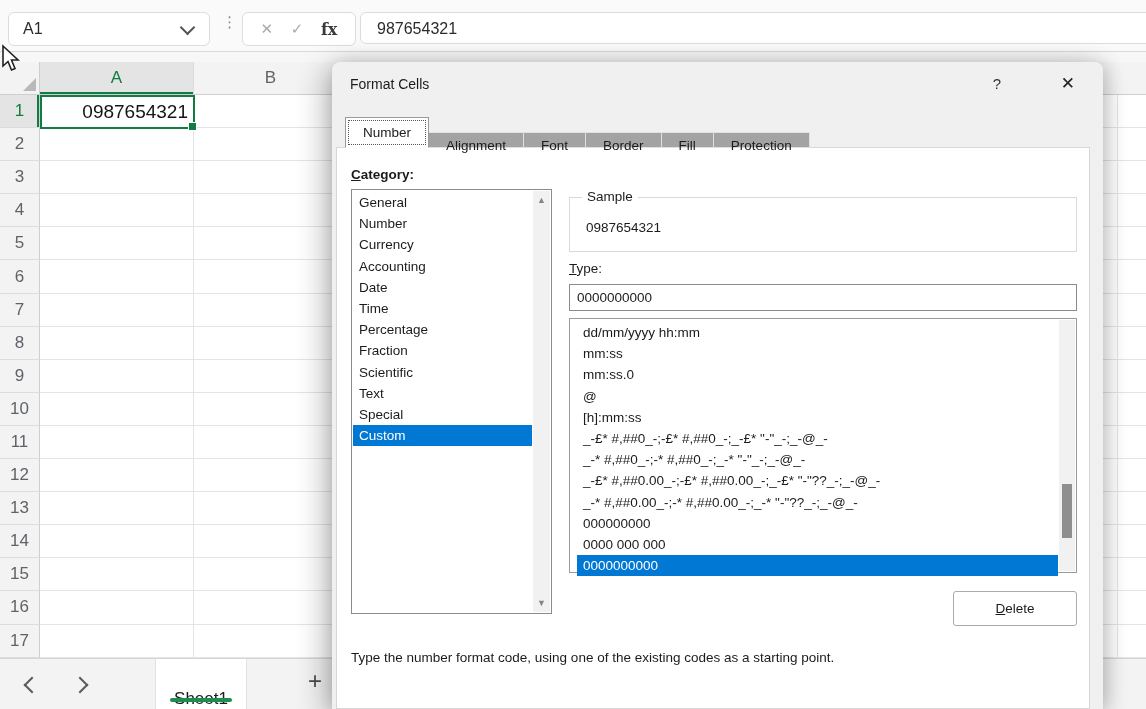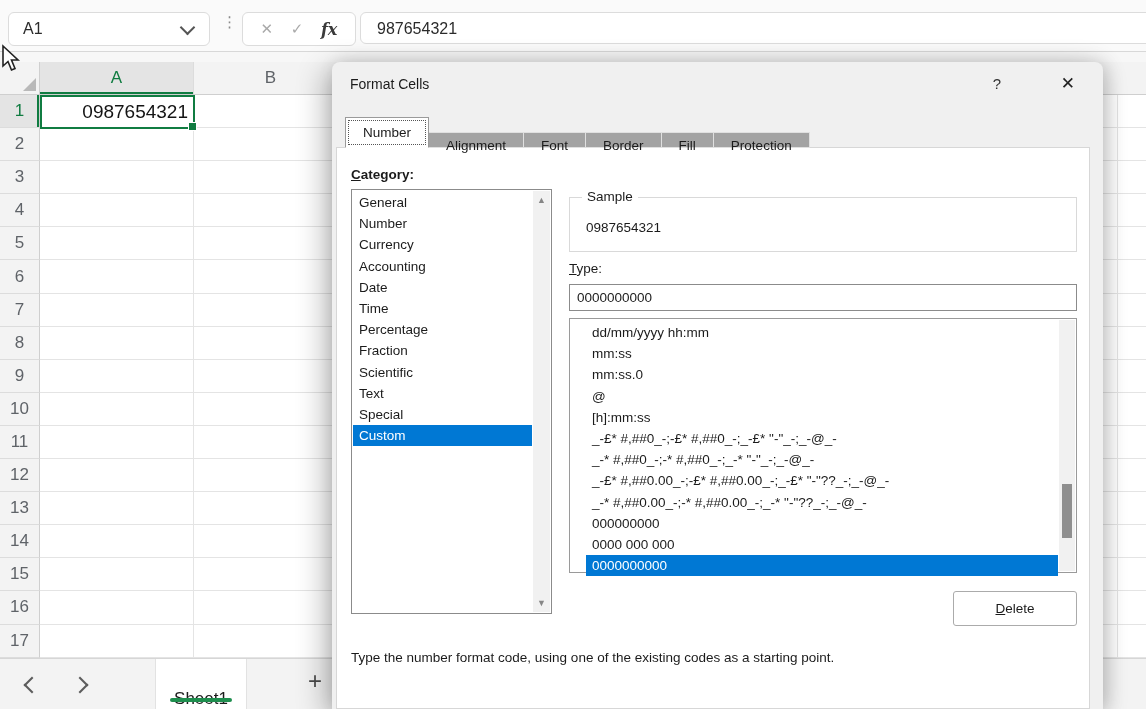--- a/index.html
+++ b/index.html
@@ -11,21 +11,21 @@
   .formula-bar{left:0;top:0;width:100%;height:52px;background:#fafafa;border-bottom:1px solid #d8d8d8;box-sizing:border-box;}
   .name-box{left:8px;top:12px;width:200px;height:32px;background:#fff;border:1px solid #dcdcdc;border-radius:6px;
             display:flex;align-items:center;}
   .name-text{padding-left:14px;font-size:16px;color:#2b2b2b;flex:1;}
   .chev{width:9px;height:9px;border-left:2px solid #555;border-bottom:2px solid #555;
         transform:rotate(-45deg);margin-right:16px;margin-top:-4px;}
   .dots{left:222px;top:18px;font-size:15px;color:#8a8a8a;line-height:7px;letter-spacing:0;width:10px;text-align:center;}
   .fx-group{left:242px;top:12px;width:112px;height:32px;background:#fff;border:1px solid #dcdcdc;border-radius:6px;
             display:flex;align-items:center;justify-content:space-evenly;}
   .cancel-glyph,.enter-glyph{font-size:15px;color:#a9a9a9;}
-  .fx-glyph{font-family:"DejaVu Serif",serif;font-style:italic;font-weight:bold;font-size:16px;color:#3a3a3a;}
+  .fx-glyph{font-family:"DejaVu Serif",serif;font-weight:bold;font-size:16px;color:#3a3a3a;}
   .formula-input{left:360px;top:12px;width:792px;height:32px;background:#fff;border:1px solid #dcdcdc;border-radius:6px;
                  font-size:16px;color:#2b2b2b;line-height:32px;padding-left:16px;box-sizing:border-box;}
 
   
   .corner-box{left:0;top:62px;width:40px;height:33px;background:#f3f3f3;border-right:1px solid #cfcfcf;
               border-bottom:1px solid #cfcfcf;box-sizing:border-box;}
   .corner-tri{position:absolute;right:3px;bottom:3px;width:13px;height:13px;background:#b9b9b9;
               clip-path:polygon(100% 0,100% 100%,0 100%);}
   .col-headers{left:40px;top:62px;width:1106px;height:33px;background:#f3f3f3;border-bottom:1px solid #cfcfcf;
                display:flex;box-sizing:border-box;}
@@ -83,21 +83,21 @@
   .arrow-up{top:4px;} .arrow-down{bottom:4px;}
 
   .sample-box{left:232px;top:49px;width:508px;height:55px;border:1px solid #d9d9d9;box-sizing:border-box;}
   .sample-legend{position:absolute;top:-9px;left:12px;background:#fff;padding:0 5px;font-size:13.5px;color:#1b1b1b;}
   .sample-value{position:absolute;left:16px;top:22px;font-size:13.5px;color:#1b1b1b;}
 
   .type-label{left:232px;top:113px;}
   .type-input{left:232px;top:136px;width:508px;height:27px;background:#fff;border:1px solid #8b8b8b;box-sizing:border-box;
               font-size:13.5px;line-height:25px;padding-left:7px;color:#1b1b1b;}
   .type-list{left:232px;top:170px;width:508px;height:255px;background:#fff;border:1px solid #9a9a9a;box-sizing:border-box;}
-  .type-items{position:absolute;left:16px;top:3px;right:18px;}
+  .type-items{position:absolute;left:7px;top:3px;right:18px;}
   .type-scroll{position:absolute;right:1px;top:1px;bottom:1px;width:16px;background:#f1f1f1;}
   .scroll-thumb{position:absolute;left:3px;top:164px;width:10px;height:54px;background:#8f8f8f;}
 
   .delete-btn{left:616px;top:443px;width:124px;height:35px;background:#fff;border:1px solid #ababab;border-radius:3px;
               box-sizing:border-box;display:flex;align-items:center;justify-content:center;font-size:13.5px;color:#1b1b1b;}
   .dialog-help{left:14px;top:502px;font-size:13.5px;color:#1b1b1b;}
 </style>
 </head>
 <body>
 

